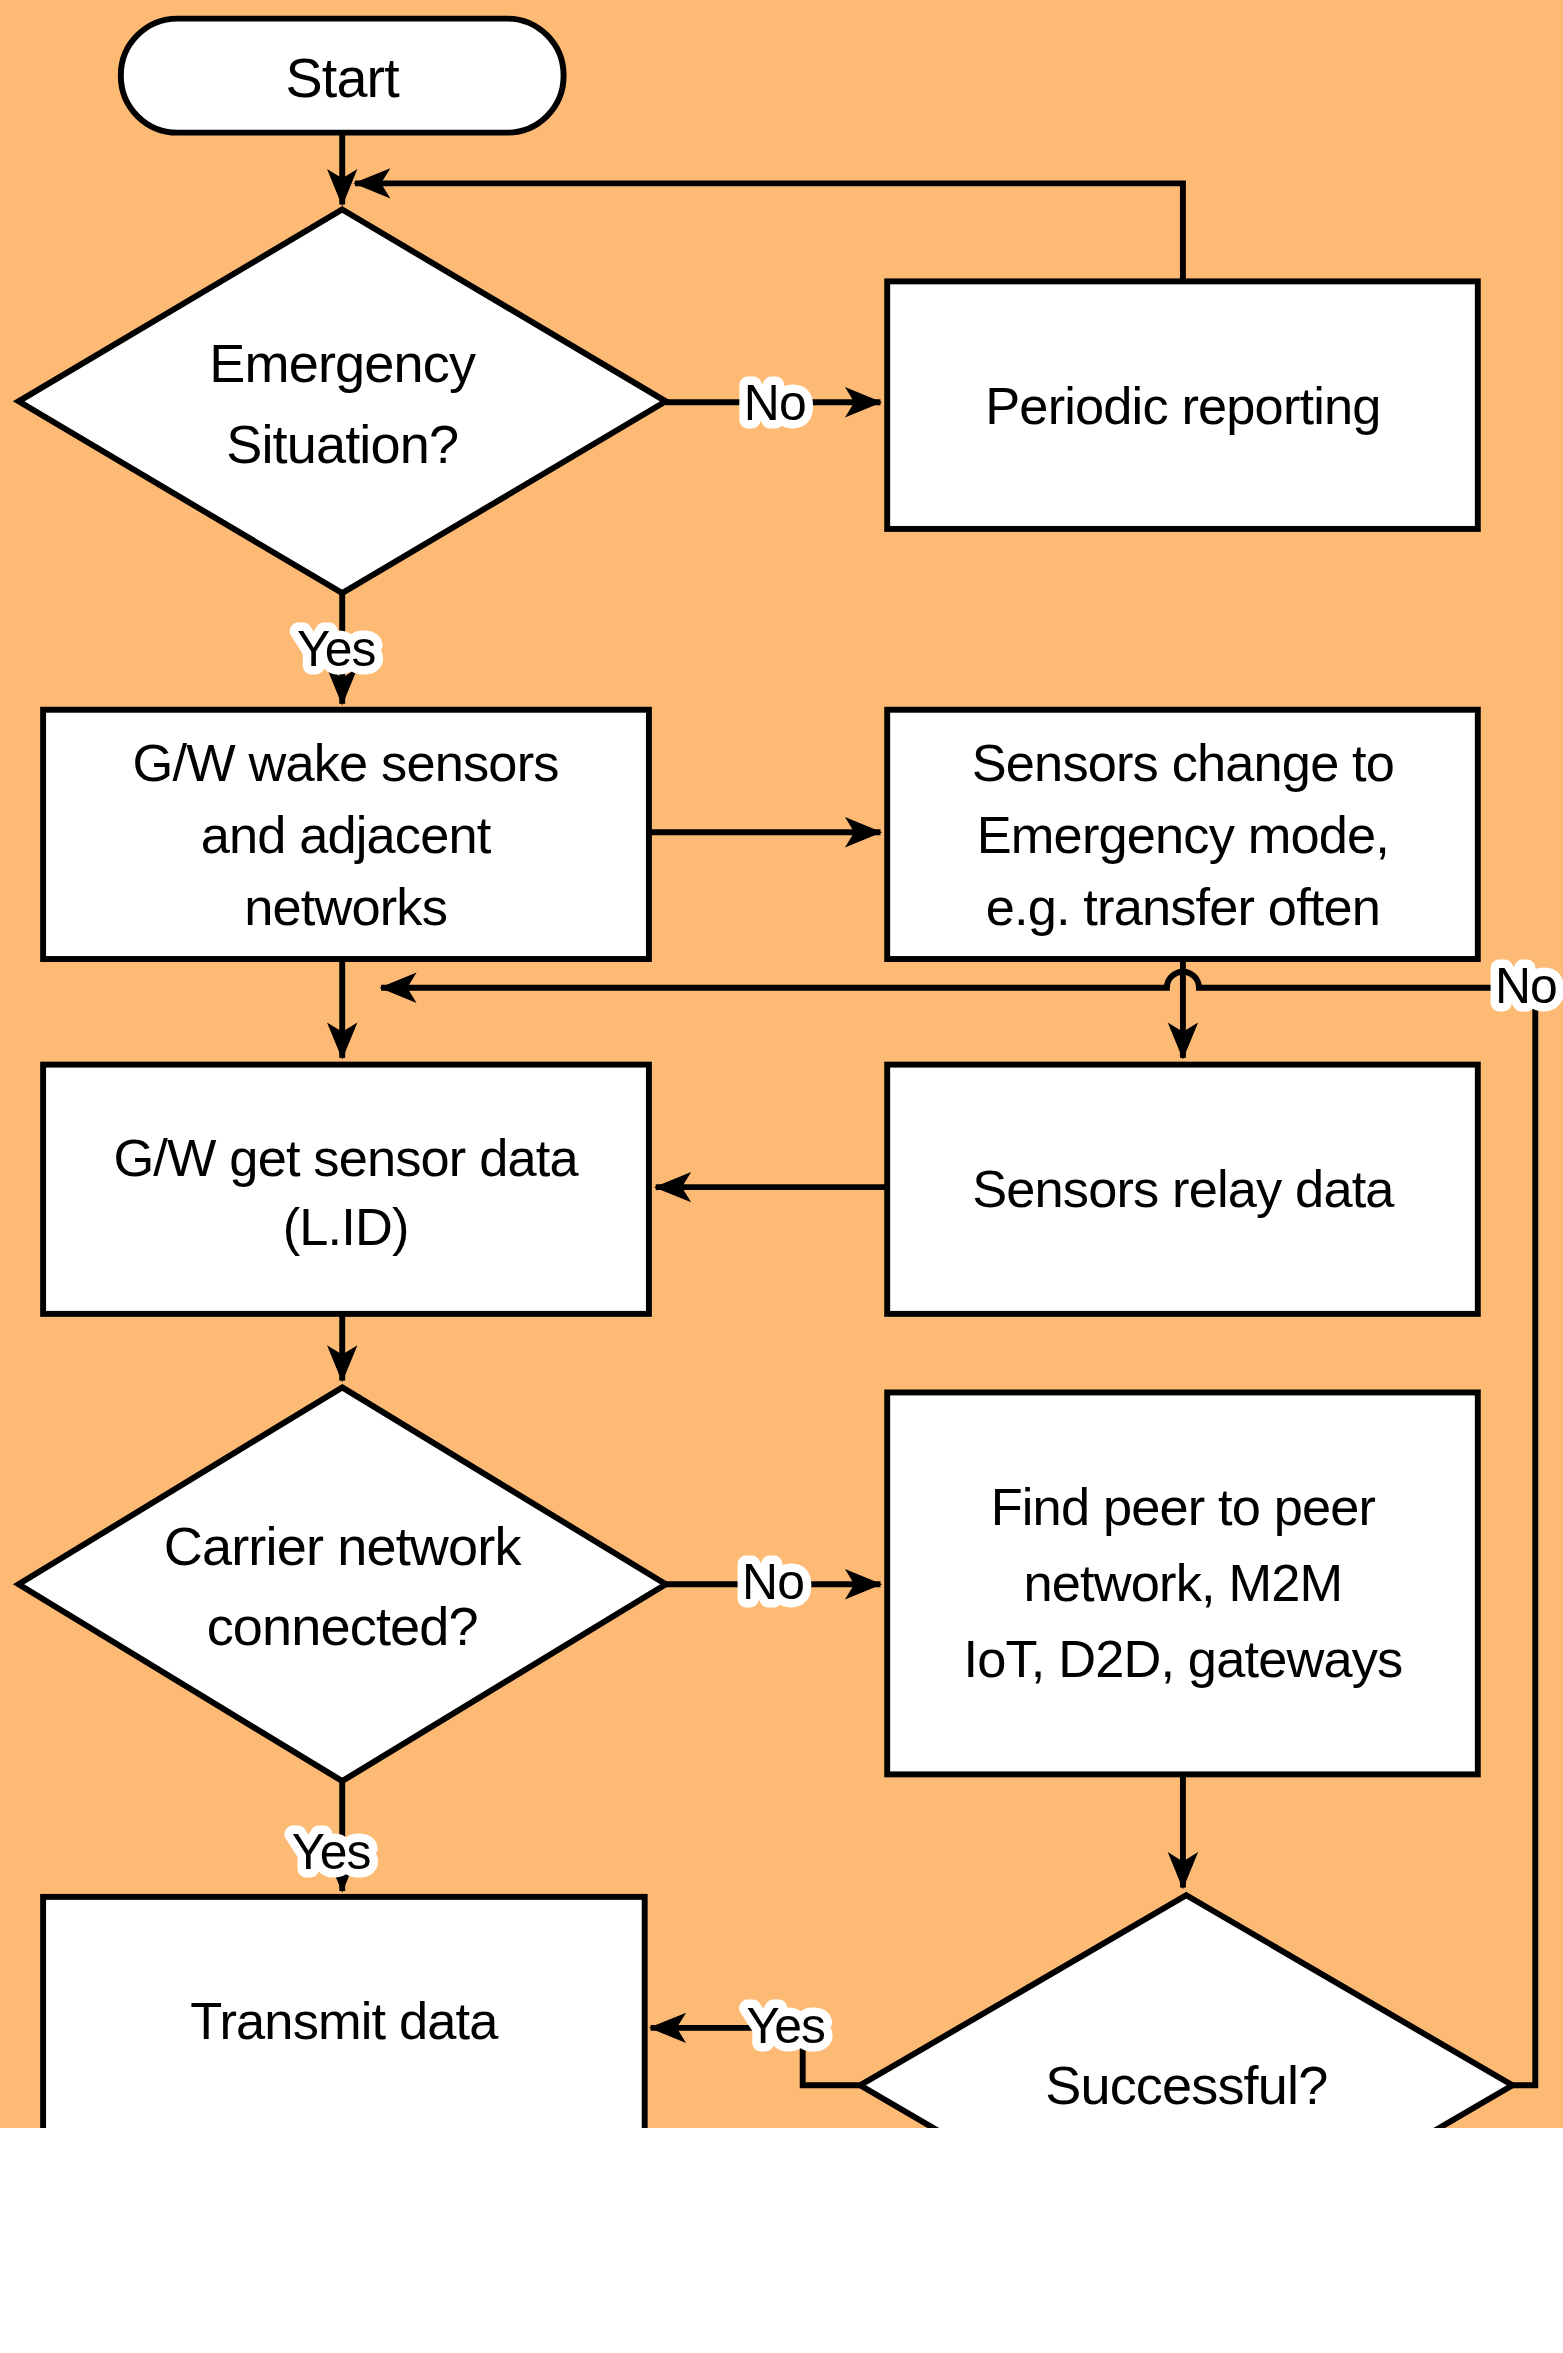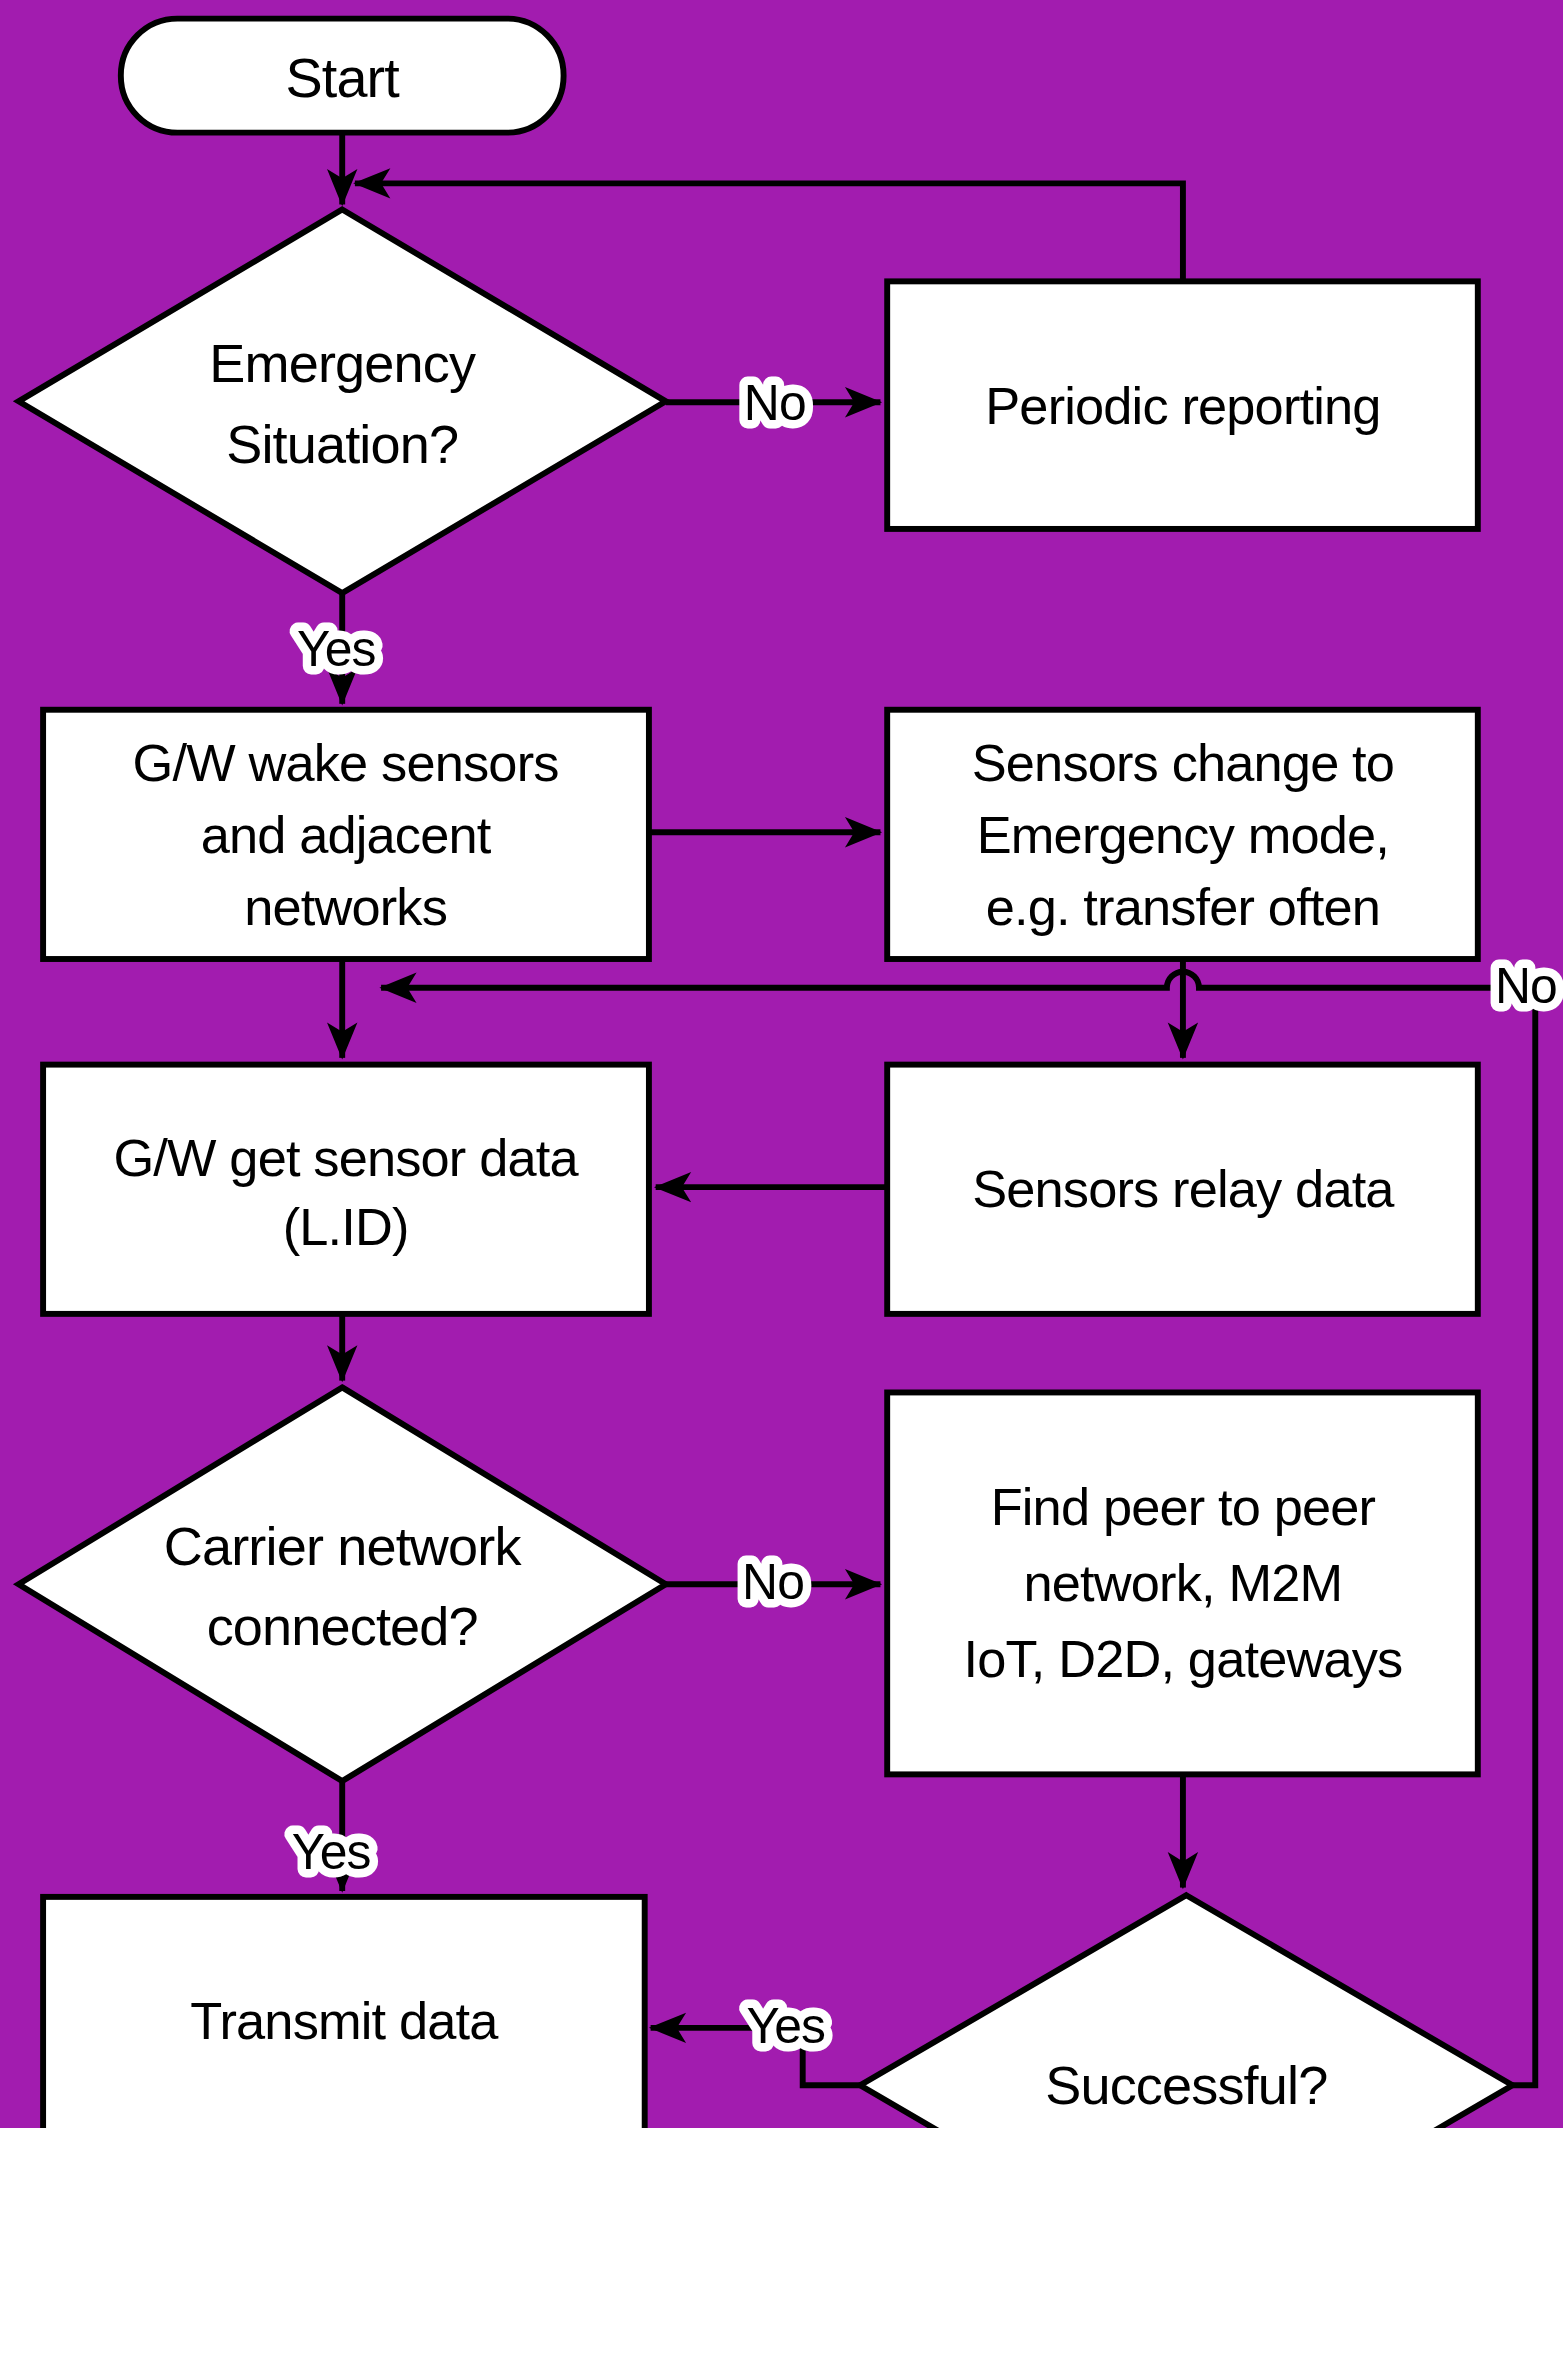--- a/index.html
+++ b/index.html
@@ -3,21 +3,21 @@
 <meta charset="utf-8">
 <style>
   html, body {
     margin: 0;
     padding: 0;
     background: #ffffff;
   }
   .canvas-wrap {
     width: 1564px;
     height: 2128px;
-    background: #a21caf;
+    background: #fdba74;
     text-decoration: underline;
   }
   svg text {
     font-family: "Liberation Sans", sans-serif;
     text-anchor: middle;
     dominant-baseline: central;
     fill: #000000;
     letter-spacing: -1px;
   }
   .ntext { font-size: 62px; }

